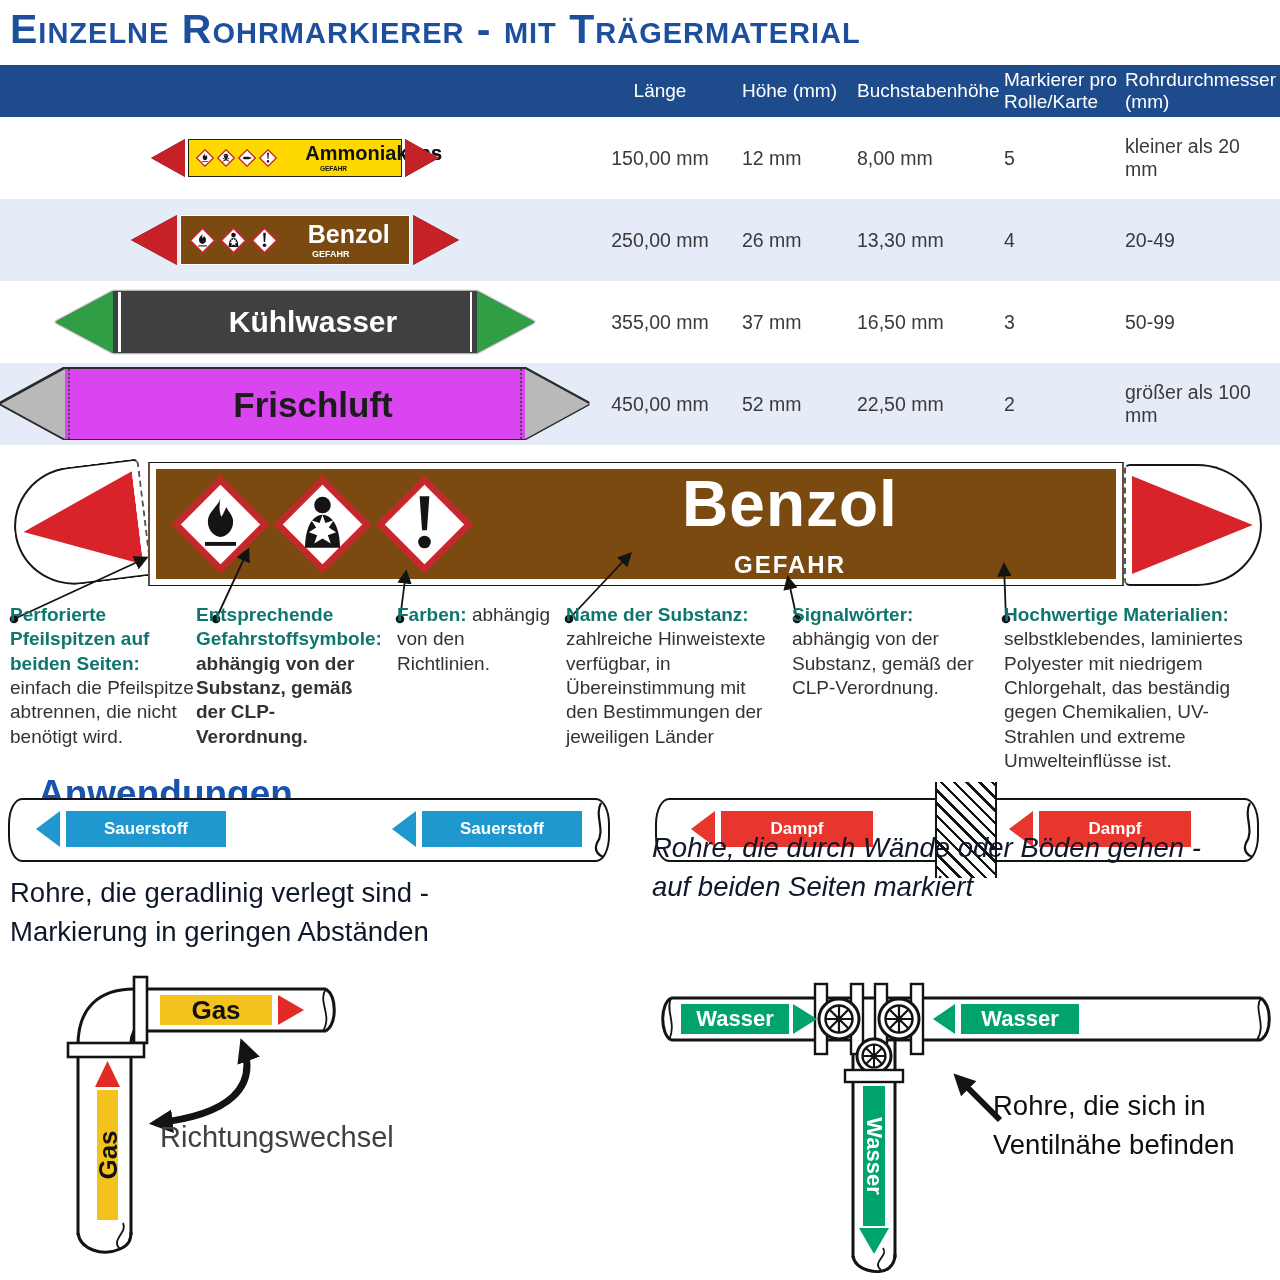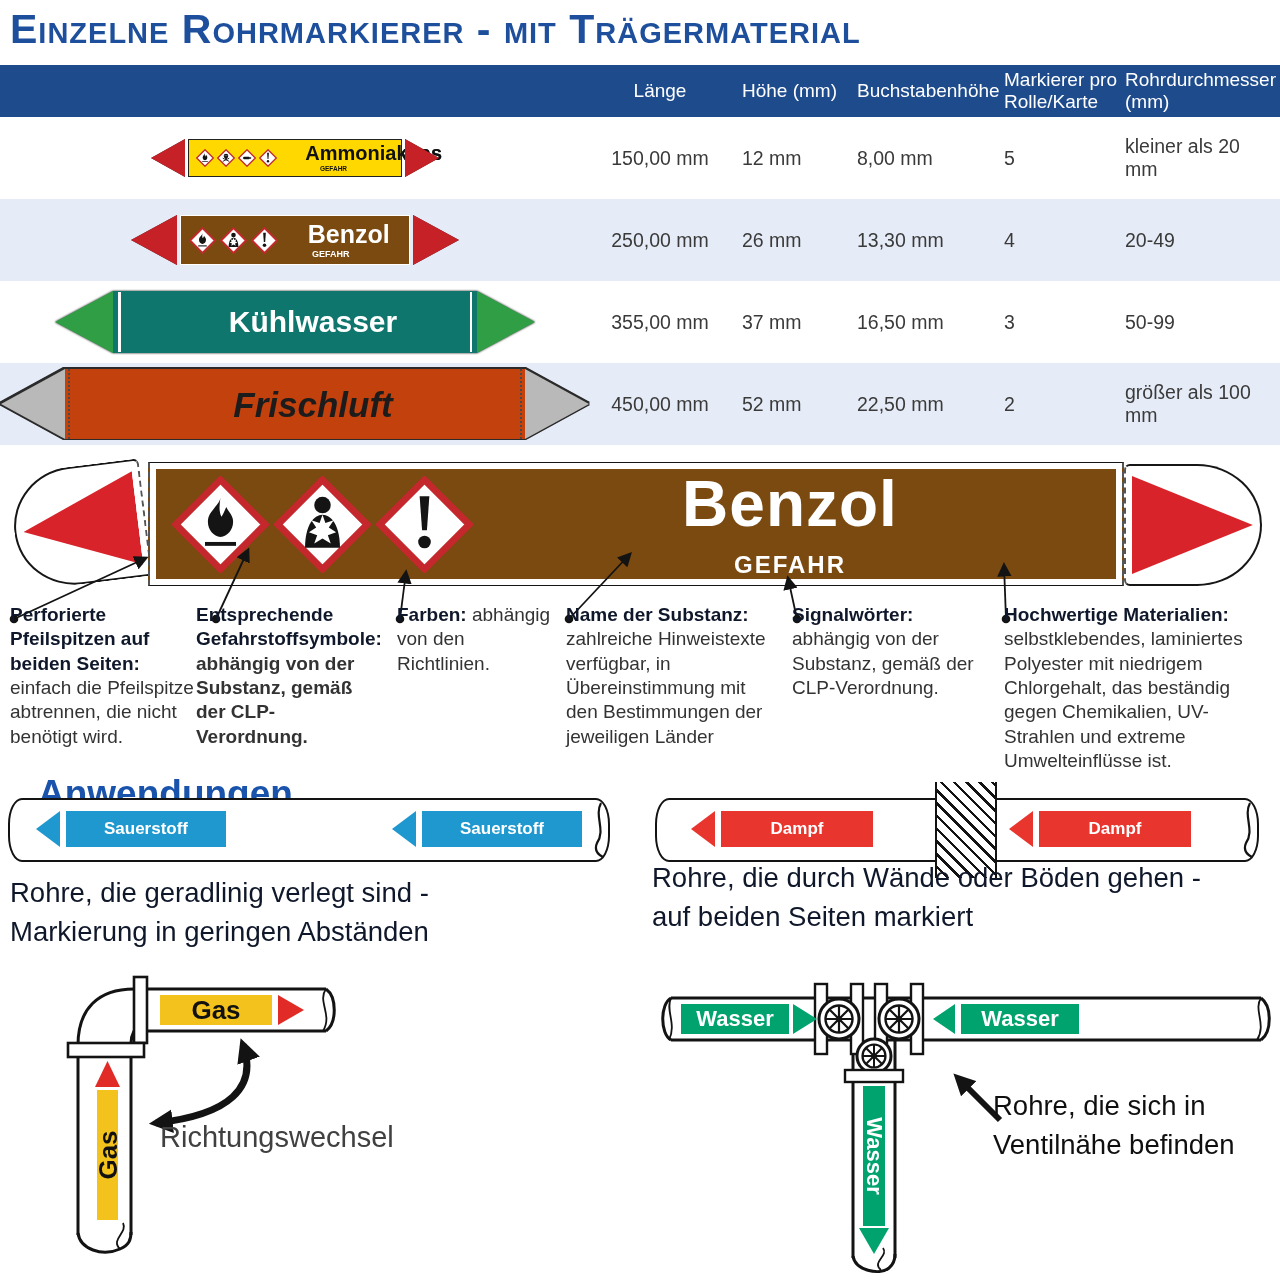--- a/index.html
+++ b/index.html
@@ -55,31 +55,31 @@
   .pm2 .tip { width:46px; background:#c52127; }
   .pm2 .bd  { background:#7a4a10; box-shadow:inset 0 0 0 1px #fff; }
   .pm2 .picts { left:9px; gap:4px; }
   .pm2 .picts svg { width:27px; height:27px; }
   .pm2 .lbl { left:34%; right:3%; }
   .pm2 .nm { font-size:25px; color:#fff; }
   .pm2 .sg { font-size:9px; color:#fff; margin-top:3px; }
 
   .pm3 { width:480px; height:62px; filter:drop-shadow(0 0 .8px rgba(0,0,0,.9)); }
   .pm3 .tip { width:58px; background:#2f9e44; }
-  .pm3 .bd  { background:#0f766e; }
+  .pm3 .bd  { background:#404040; }
   .pm3 .bd::before, .pm3 .bd::after { content:""; position:absolute; top:1px; bottom:1px; width:2.5px; background:#fff; }
   .pm3 .bd::before { left:5px; } .pm3 .bd::after { right:5px; }
   .pm3 .lbl { left:0; right:0; }
   .pm3 .nm { font-size:30px; color:#fff; }
 
   .pm4 { width:588px; height:70px;
     filter:drop-shadow(1.3px 0 0 #2b2b2b) drop-shadow(-1.3px 0 0 #2b2b2b)
            drop-shadow(0 1.3px 0 #2b2b2b) drop-shadow(0 -1.3px 0 #2b2b2b); }
   .pm4 .tip { width:64px; background:#b9b9b9; }
-  .pm4 .bd  { background:#c2410c;font-style:italic; }
+  .pm4 .bd  { background:#d946ef; }
   .pm4 .bd::before, .pm4 .bd::after { content:""; position:absolute; top:0; bottom:0; width:0; border-left:2px dotted #4a4a4a; }
   .pm4 .bd::before { left:3px; } .pm4 .bd::after { right:3px; }
   .pm4 .lbl { left:0; right:0; }
   .pm4 .nm { font-size:35px; color:#1c1c1c; }
 
   
   .featured { position:absolute; left:0; top:452px; width:1280px; height:150px; }
   .fbody {
     position:absolute; left:148px; top:10px; width:976px; height:124px;
     background:#7a4a10; border:1.6px solid #141414;
@@ -99,21 +99,21 @@
            border-right:2px dashed #555; transform:rotate(-7deg); }
   .ftipl .red { clip-path:polygon(100% 2%,100% 98%,1% 50%); }
   .ftipr { left:1124px; top:12px; width:138px; height:122px;
            border-radius:6px 66px 66px 6px / 6px 62px 62px 6px;
            border-left:2px dashed #555; }
   .ftipr .red { clip-path:polygon(0 2%,99% 50%,0 98%); }
 
   
   .ann-arrows { position:absolute; left:0; top:450px; width:1280px; height:180px; pointer-events:none; }
   .ann { position:absolute; top:603px; font-size:19px; line-height:1.28; color:#333; }
-  .ann b { color:#0f172a; }
+  .ann b { color:#0f766e; }
   .ann-1 { left:10px;   width:190px; }
   .ann-2 { left:196px;  width:172px;font-weight:bold; }
   .ann-3 { left:397px;  width:158px; }
   .ann-4 { left:566px;  width:208px; }
   .ann-5 { left:792px;  width:190px; }
   .ann-6 { left:1004px; width:268px; }
 
   
   .apps-h { position:absolute; left:38px; top:729px; font-size:37px; font-weight:800; color:#1a53ac;margin-top:44px; }
 
@@ -127,21 +127,21 @@
   .tag .bar { height:36px; width:var(--w); background:var(--c); display:flex;
               align-items:center; justify-content:center; color:#fff;
               font-size:17px; font-weight:700; }
 
   .wall { position:absolute; left:278px; top:-18px; width:62px; height:96px;
           background:repeating-linear-gradient(45deg,#fff 0 6.5px,#131313 6.5px 9px);
           border-left:2.5px solid #131313; border-right:2.5px solid #131313; }
 
   .cap { position:absolute; font-size:27.5px; color:#0f172a; line-height:1.42; }
   .cap1 { left:10px;  top:873px; }
-  .cap2 { left:652px; top:858px; }
+  .cap2 { left:652px; top:828px;font-style:italic; }
 
   .ill3 { position:absolute; left:38px;  top:975px; width:340px; height:305px; }
   .ill4 { position:absolute; left:655px; top:978px; width:625px; height:302px; }
   .ill3 svg, .ill4 svg { position:absolute; left:0; top:0; }
 
   .ovl { position:absolute; display:flex; align-items:center; justify-content:center; }
   .gas-h { left:122px; top:20px; width:112px; height:30px; font-size:26px; font-weight:700; color:#111; }
   .gas-v { left:4px; top:169px; width:131px; height:22px; transform:rotate(-90deg);
            font-size:26px; font-weight:700; color:#111; }
   .rw-label { position:absolute; left:122px; top:146px; font-size:29px; color:#404040; }

